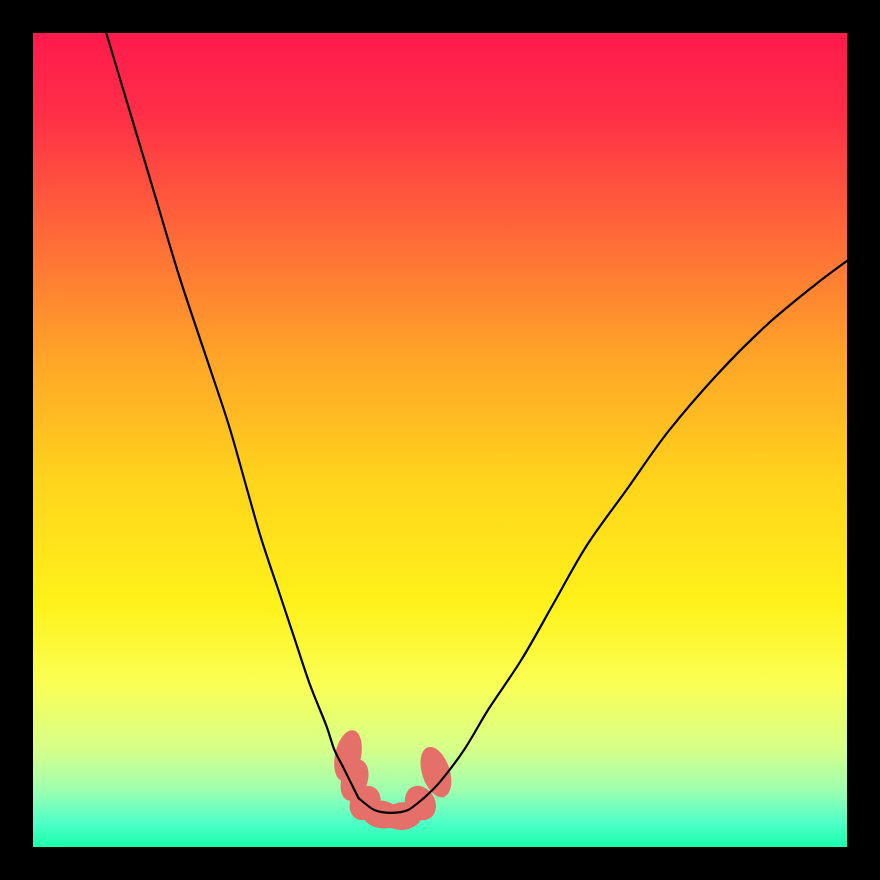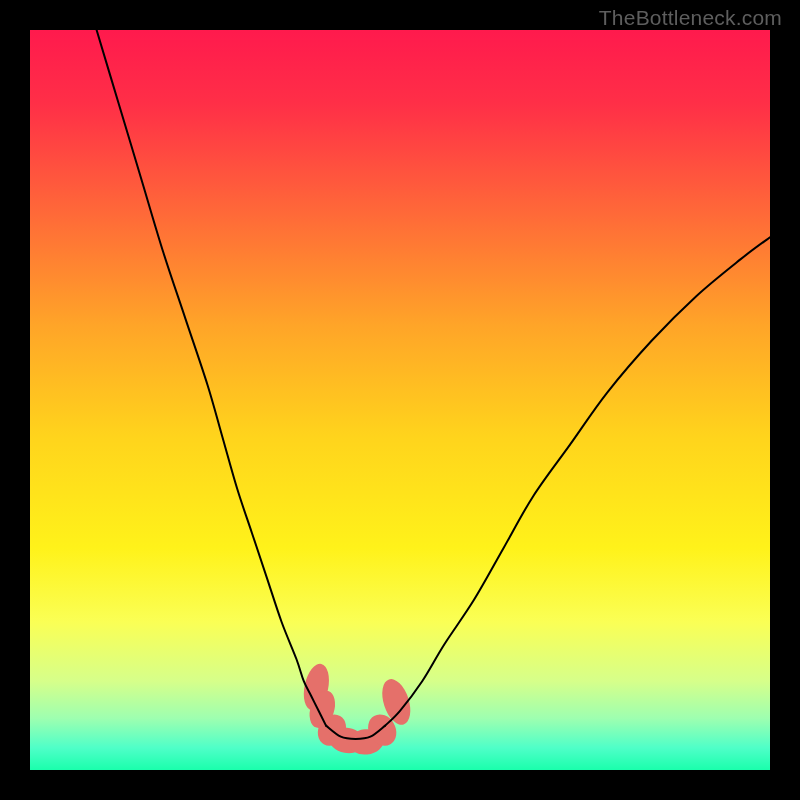--- a/index.html
+++ b/index.html
@@ -30,21 +30,20 @@
     color: #5e5e5e;
     font-size: 21px;
     font-weight: 500;
     letter-spacing: 0.2px;
   }
 </style>
 </head>
 <body>
 
 <div class="frame">
-  <div class="watermark">TheBottleneck.com</div>
   <svg class="plot" viewBox="0 0 740 740" preserveAspectRatio="none">
     <defs>
       <linearGradient id="bg-grad" x1="0" y1="0" x2="0" y2="1">
           <stop offset="0%" stop-color="#ff1a4d"></stop>
           <stop offset="10%" stop-color="#ff2f47"></stop>
           <stop offset="25%" stop-color="#ff6a38"></stop>
           <stop offset="40%" stop-color="#ffa528"></stop>
           <stop offset="55.00000000000001%" stop-color="#ffd41c"></stop>
           <stop offset="70%" stop-color="#fff21a"></stop>
           <stop offset="80%" stop-color="#faff55"></stop>

